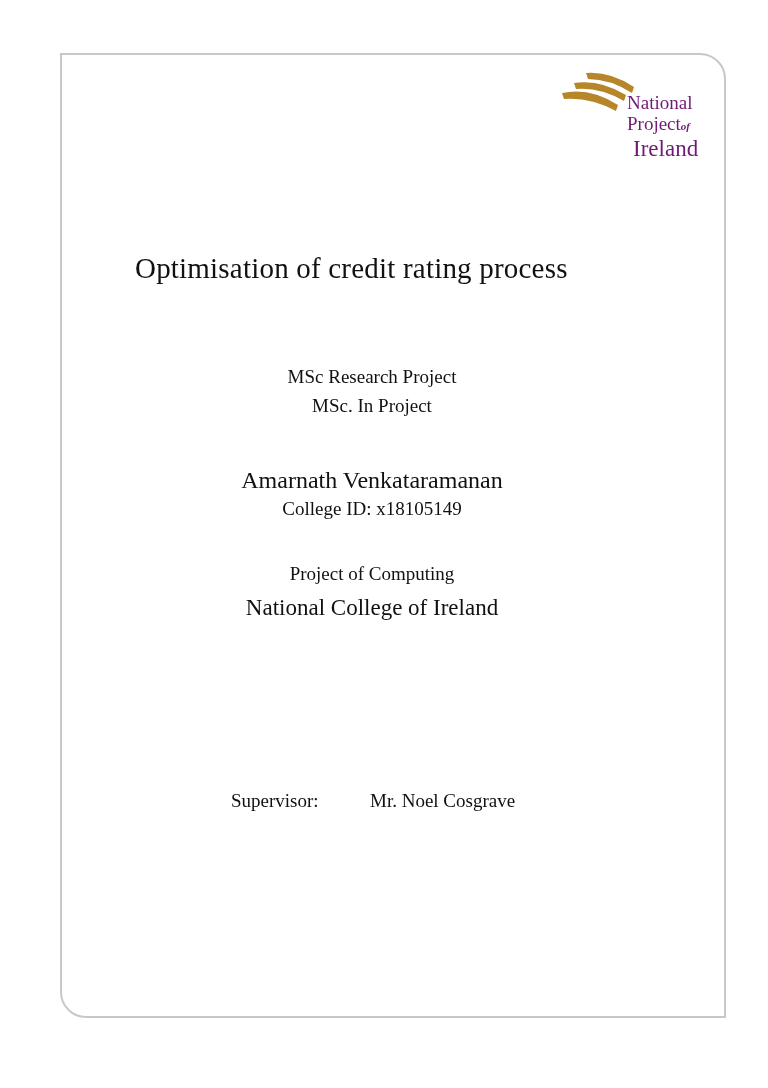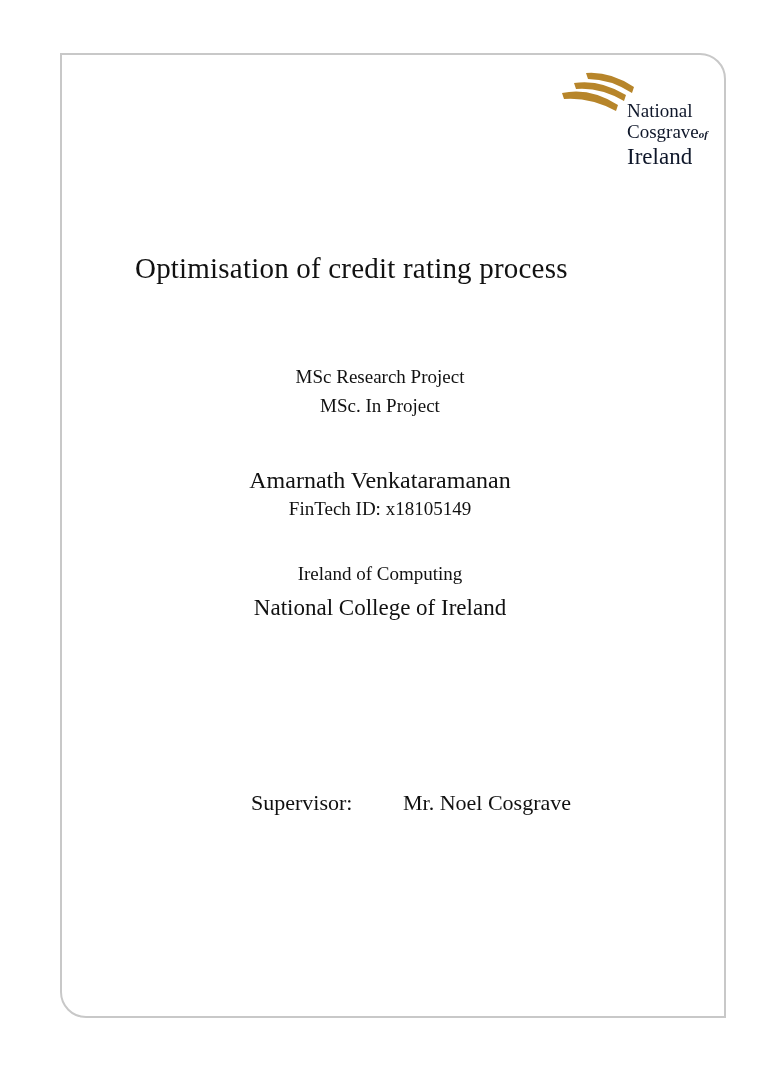--- a/index.html
+++ b/index.html
@@ -2,52 +2,52 @@
 <html><head>
 <meta charset="utf-8">
 <style>
   html, body { margin: 0; padding: 0; background: #ffffff; }
   body { width: 768px; height: 1088px; position: relative; overflow: hidden;
          font-family: "Liberation Serif", "DejaVu Serif", serif; color: #111; }
   .frame { position: absolute; left: 60px; top: 53px; width: 666px; height: 965px;
            border: 2px solid #c8c8c8; border-top-right-radius: 26px; border-bottom-left-radius: 26px;
            box-sizing: border-box; }
   .logo { position: absolute; left: 560px; top: 65px; width: 160px; height: 100px; }
-  .logo-text { position: absolute; left: 627px; top: 100px; line-height: 21px;
-               font-family: "Liberation Serif", "DejaVu Serif", serif; color: #0f172a; font-size: 19px; }
-  .logo-text .l3 { font-size: 23px; line-height: 24px; }
+  .logo-text { position: absolute; left: 627px; top: 92px; line-height: 21px;
+               font-family: "Liberation Serif", "DejaVu Serif", serif; color: #701a75; font-size: 19px; }
+  .logo-text .l3 { font-size: 23px; line-height: 24px; margin-left: 6px; }
   .logo-text .of { font-size: 11px; font-style: italic; font-weight: bold; }
   .title { position: absolute; left: 135px; top: 252px; font-size: 29px; white-space: nowrap; letter-spacing: 0.2px; }
-  .center { position: absolute; left: 8px; width: 744px; text-align: center; white-space: nowrap; }
+  .center { position: absolute; left: 0; width: 744px; text-align: center; white-space: nowrap; }
   .t19 { font-size: 19px; }
   .t24 { font-size: 24px; }
   .t17 { font-size: 23px; }
-  .sup { position: absolute; top: 790px; font-size: 22px; white-space: nowrap; margin-left: 20px; }
+  .sup { position: absolute; top: 790px; font-size: 19px; white-space: nowrap; }
 </style>
 </head>
 <body>
 
 <div class="frame"></div>
 
 <svg class="logo" viewBox="0 0 160 100">
   <path d="M2 28 Q30 22 58 40 L56 46 Q30 32 4 34 Z" fill="#b7852a"></path>
   <path d="M14 18 Q40 14 66 30 L64 36 Q40 22 16 24 Z" fill="#b7852a"></path>
   <path d="M26 8 Q50 6 74 22 L72 28 Q50 14 28 14 Z" fill="#b7852a"></path>
 </svg>
 <div class="logo-text">
   <div>National</div>
-  <div><span>Cosgrave</span><span class="of">of</span></div>
+  <div><span>Project</span><span class="of">of</span></div>
   <div class="l3">Ireland</div>
 </div>
 
 <div class="title">Optimisation of credit rating process</div>
 
 <div class="center t19" style="top:366px">MSc Research Project</div>
 <div class="center t19" style="top:395px">MSc. In Project</div>
 
 <div class="center t24" style="top:467px">Amarnath Venkataramanan</div>
-<div class="center t19" style="top:498px">FinTech ID: x18105149</div>
+<div class="center t19" style="top:498px">College ID: x18105149</div>
 
-<div class="center t19" style="top:563px">Ireland of Computing</div>
+<div class="center t19" style="top:563px">Project of Computing</div>
 <div class="center t17" style="top:595px">National College of Ireland</div>
 
 <div class="sup" style="left:231px">Supervisor:</div>
-<div class="sup" style="left:383px">Mr. Noel Cosgrave</div>
+<div class="sup" style="left:370px">Mr. Noel Cosgrave</div>
 
 </body></html>

